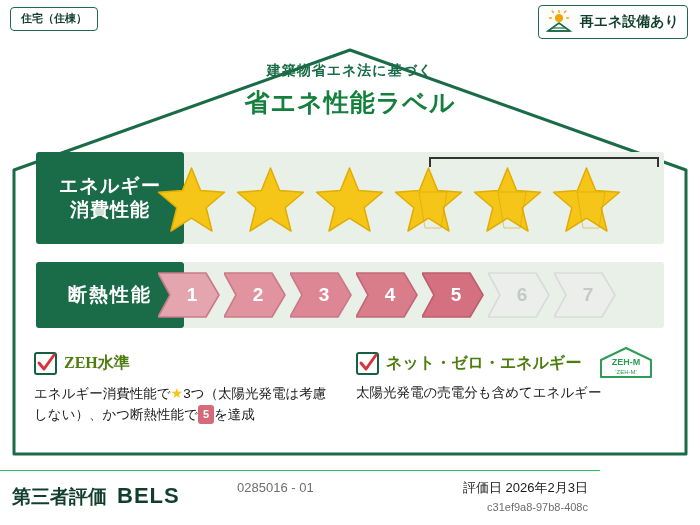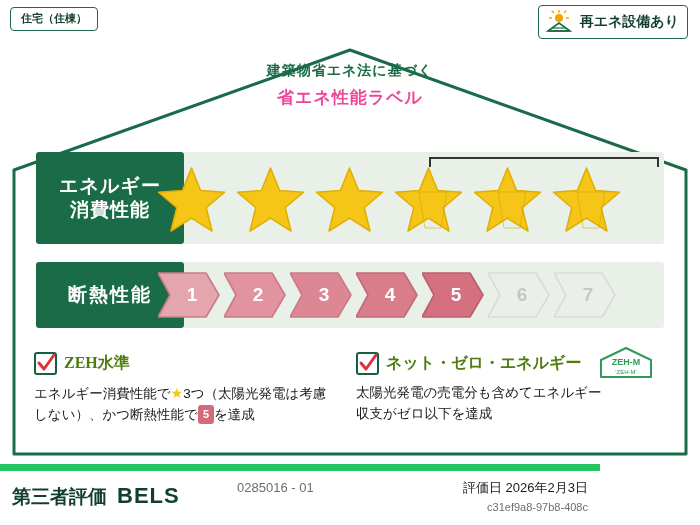--- a/index.html
+++ b/index.html
@@ -85,23 +85,23 @@
     text-align: center;
   }
   .title-sub {
     font-size: 14px;
     font-weight: bold;
     color: #1a6b47;
     letter-spacing: 1px;
     margin-bottom: 6px;
   }
   .title-main {
-    font-size: 17px;
-    font-weight: bold;
-    color: #ec4899;
+    font-size: 25px;
+    font-weight: bold;
+    color: #15803d;
     letter-spacing: 1px;
   }
 
   
   .energy-row {
     position: absolute;
     left: 36px;
     top: 152px;
     width: 628px;
     height: 92px;
@@ -297,21 +297,21 @@
     height: 34px;
   }
 
   
   .footer {
     position: absolute;
     left: 0;
     bottom: 0;
     width: 600px;
     height: 54px;
-    border-top: 7px solid #22c55e;
+    border-top: 1px solid #22c55e;
   }
   .footer-left {
     position: absolute;
     left: 12px;
     top: 12px;
     display: flex;
     align-items: baseline;
   }
   .third-party {
     font-size: 19px;
@@ -527,21 +527,20 @@
       <span class="zeh-icon">
         <svg viewBox="0 0 56 34" width="56" height="34">
           <path d="M3 14 L28 2 L53 14 L53 31 L3 31 Z" fill="#ffffff" stroke="#2e9b57" stroke-width="2" stroke-linejoin="round"></path>
           <text x="28" y="19" font-family="Liberation Sans, sans-serif" font-size="9" font-weight="bold" fill="#2e9b57" text-anchor="middle">ZEH-M</text>
           <text x="28" y="28" font-family="Liberation Sans, sans-serif" font-size="6" fill="#2e9b57" text-anchor="middle">'ZEH-M'</text>
         </svg>
       </span>
     </div>
     <div class="info-body">
       <div>太陽光発電の売電分も含めてエネルギー</div>
-      <div>収支がゼロ以下を達成</div>
     </div>
   </div>
 
   <div class="footer">
     <div class="footer-left">
       <span class="third-party">第三者評価</span>
       <span class="bels">BELS</span>
     </div>
     <div class="cert-no">0285016 - 01</div>
     <div class="footer-right">

